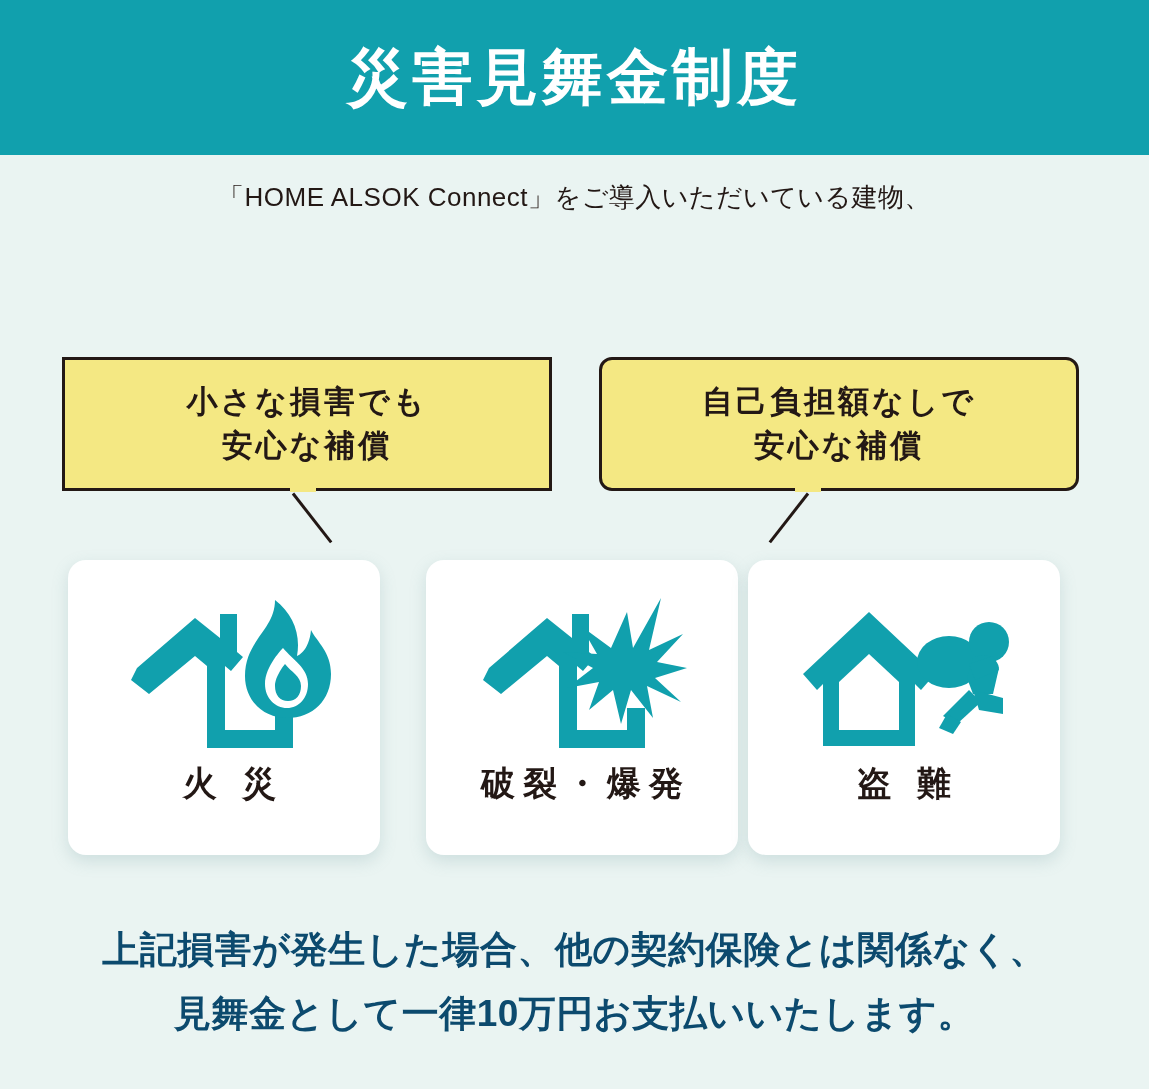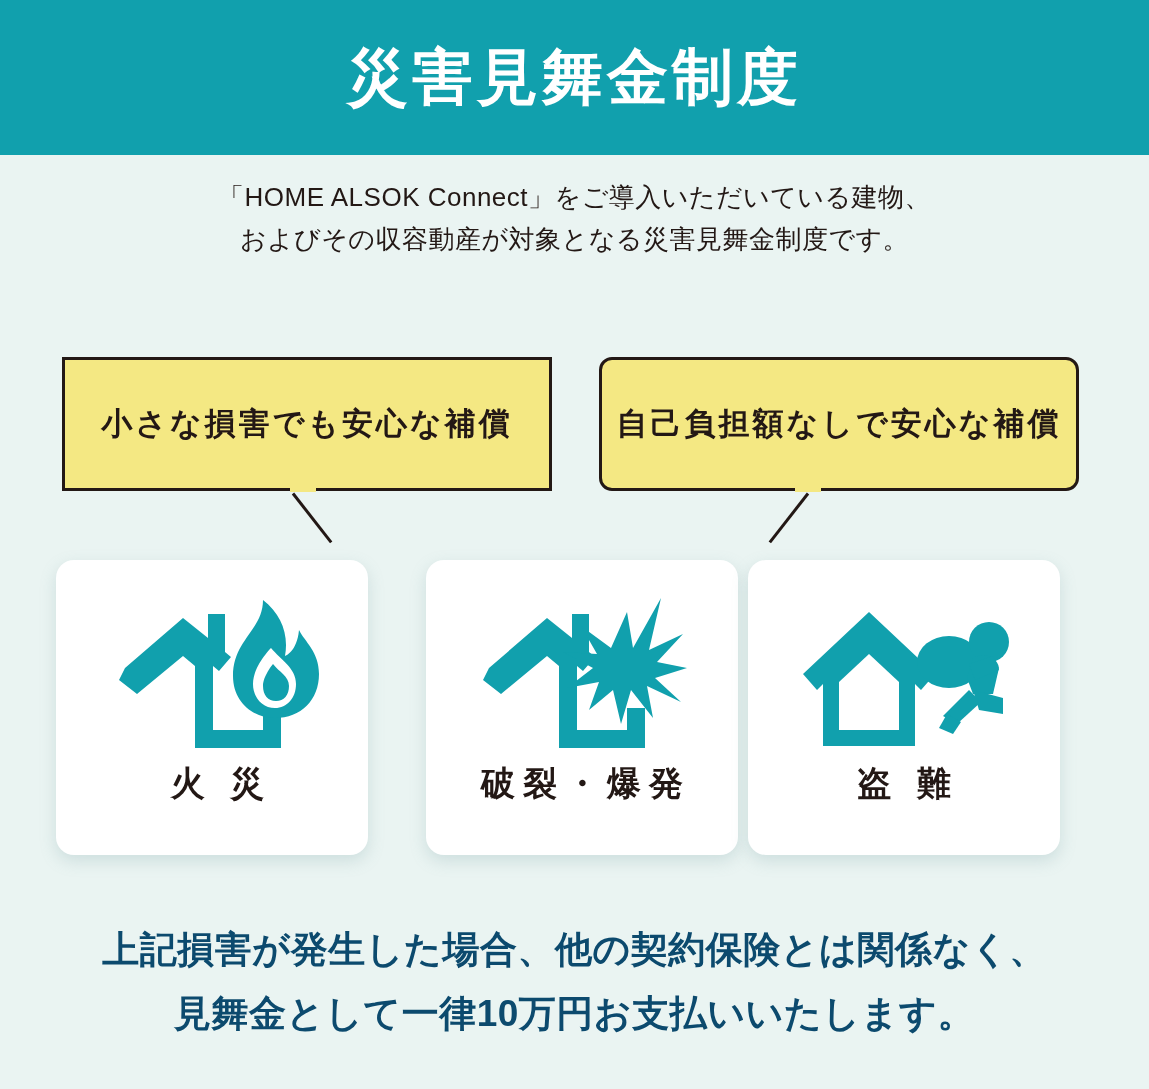--- a/index.html
+++ b/index.html
@@ -62,21 +62,21 @@
   .intro-line { display: block; white-space: nowrap; }
 
   
   .callout {
     position: absolute;
     top: 357px;
     height: 134px;
     background: #f4e883;
     border: 3px solid #231815;
     display: flex;
-    flex-direction: row;
+    flex-direction: column;
     align-items: center;
     justify-content: center;
   }
 
   .callout-left  { left: 62px;  width: 490px; }
   .callout-right { left: 599px; width: 480px; border-radius: 13px; }
 
   .callout-line {
     display: block;
     font-size: 31px;
@@ -128,21 +128,21 @@
     height: 295px;
     background: #ffffff;
     border-radius: 18px;
     box-shadow: 0 6px 16px rgba(120, 160, 165, 0.25);
     display: flex;
     flex-direction: column;
     align-items: center;
     justify-content: flex-start;
   }
 
-  .card-1 { left: 56px; padding-left: 11px; }
+  .card-1 { left: 68px; padding-left: 11px; }
   .card-2 { left: 418px; margin-left: 8px; }
   .card-3 { left: 748px; }
 
   .card-icon {
     margin-top: 30px;
     height: 165px;
     display: flex;
     align-items: center;
     justify-content: center;
   }
@@ -177,21 +177,20 @@
 <body>
 
 <div class="page">
 
   <div class="header-banner">
     <h1 class="header-title">災害見舞金制度</h1>
   </div>
 
   <div class="intro">
     <span class="intro-line">「HOME ALSOK Connect」をご導入いただいている建物、</span>
-    <span class="intro-line">およびその収容動産が対象となる災害見舞金制度です。</span>
   </div>
 
   <div class="callout callout-left">
     <span class="callout-line">小さな損害でも</span>
     <span class="callout-line">安心な補償</span>
   </div>
   <div class="leader-notch notch-left"></div>
   <div class="leader leader-left"></div>
 
   <div class="callout callout-right">

